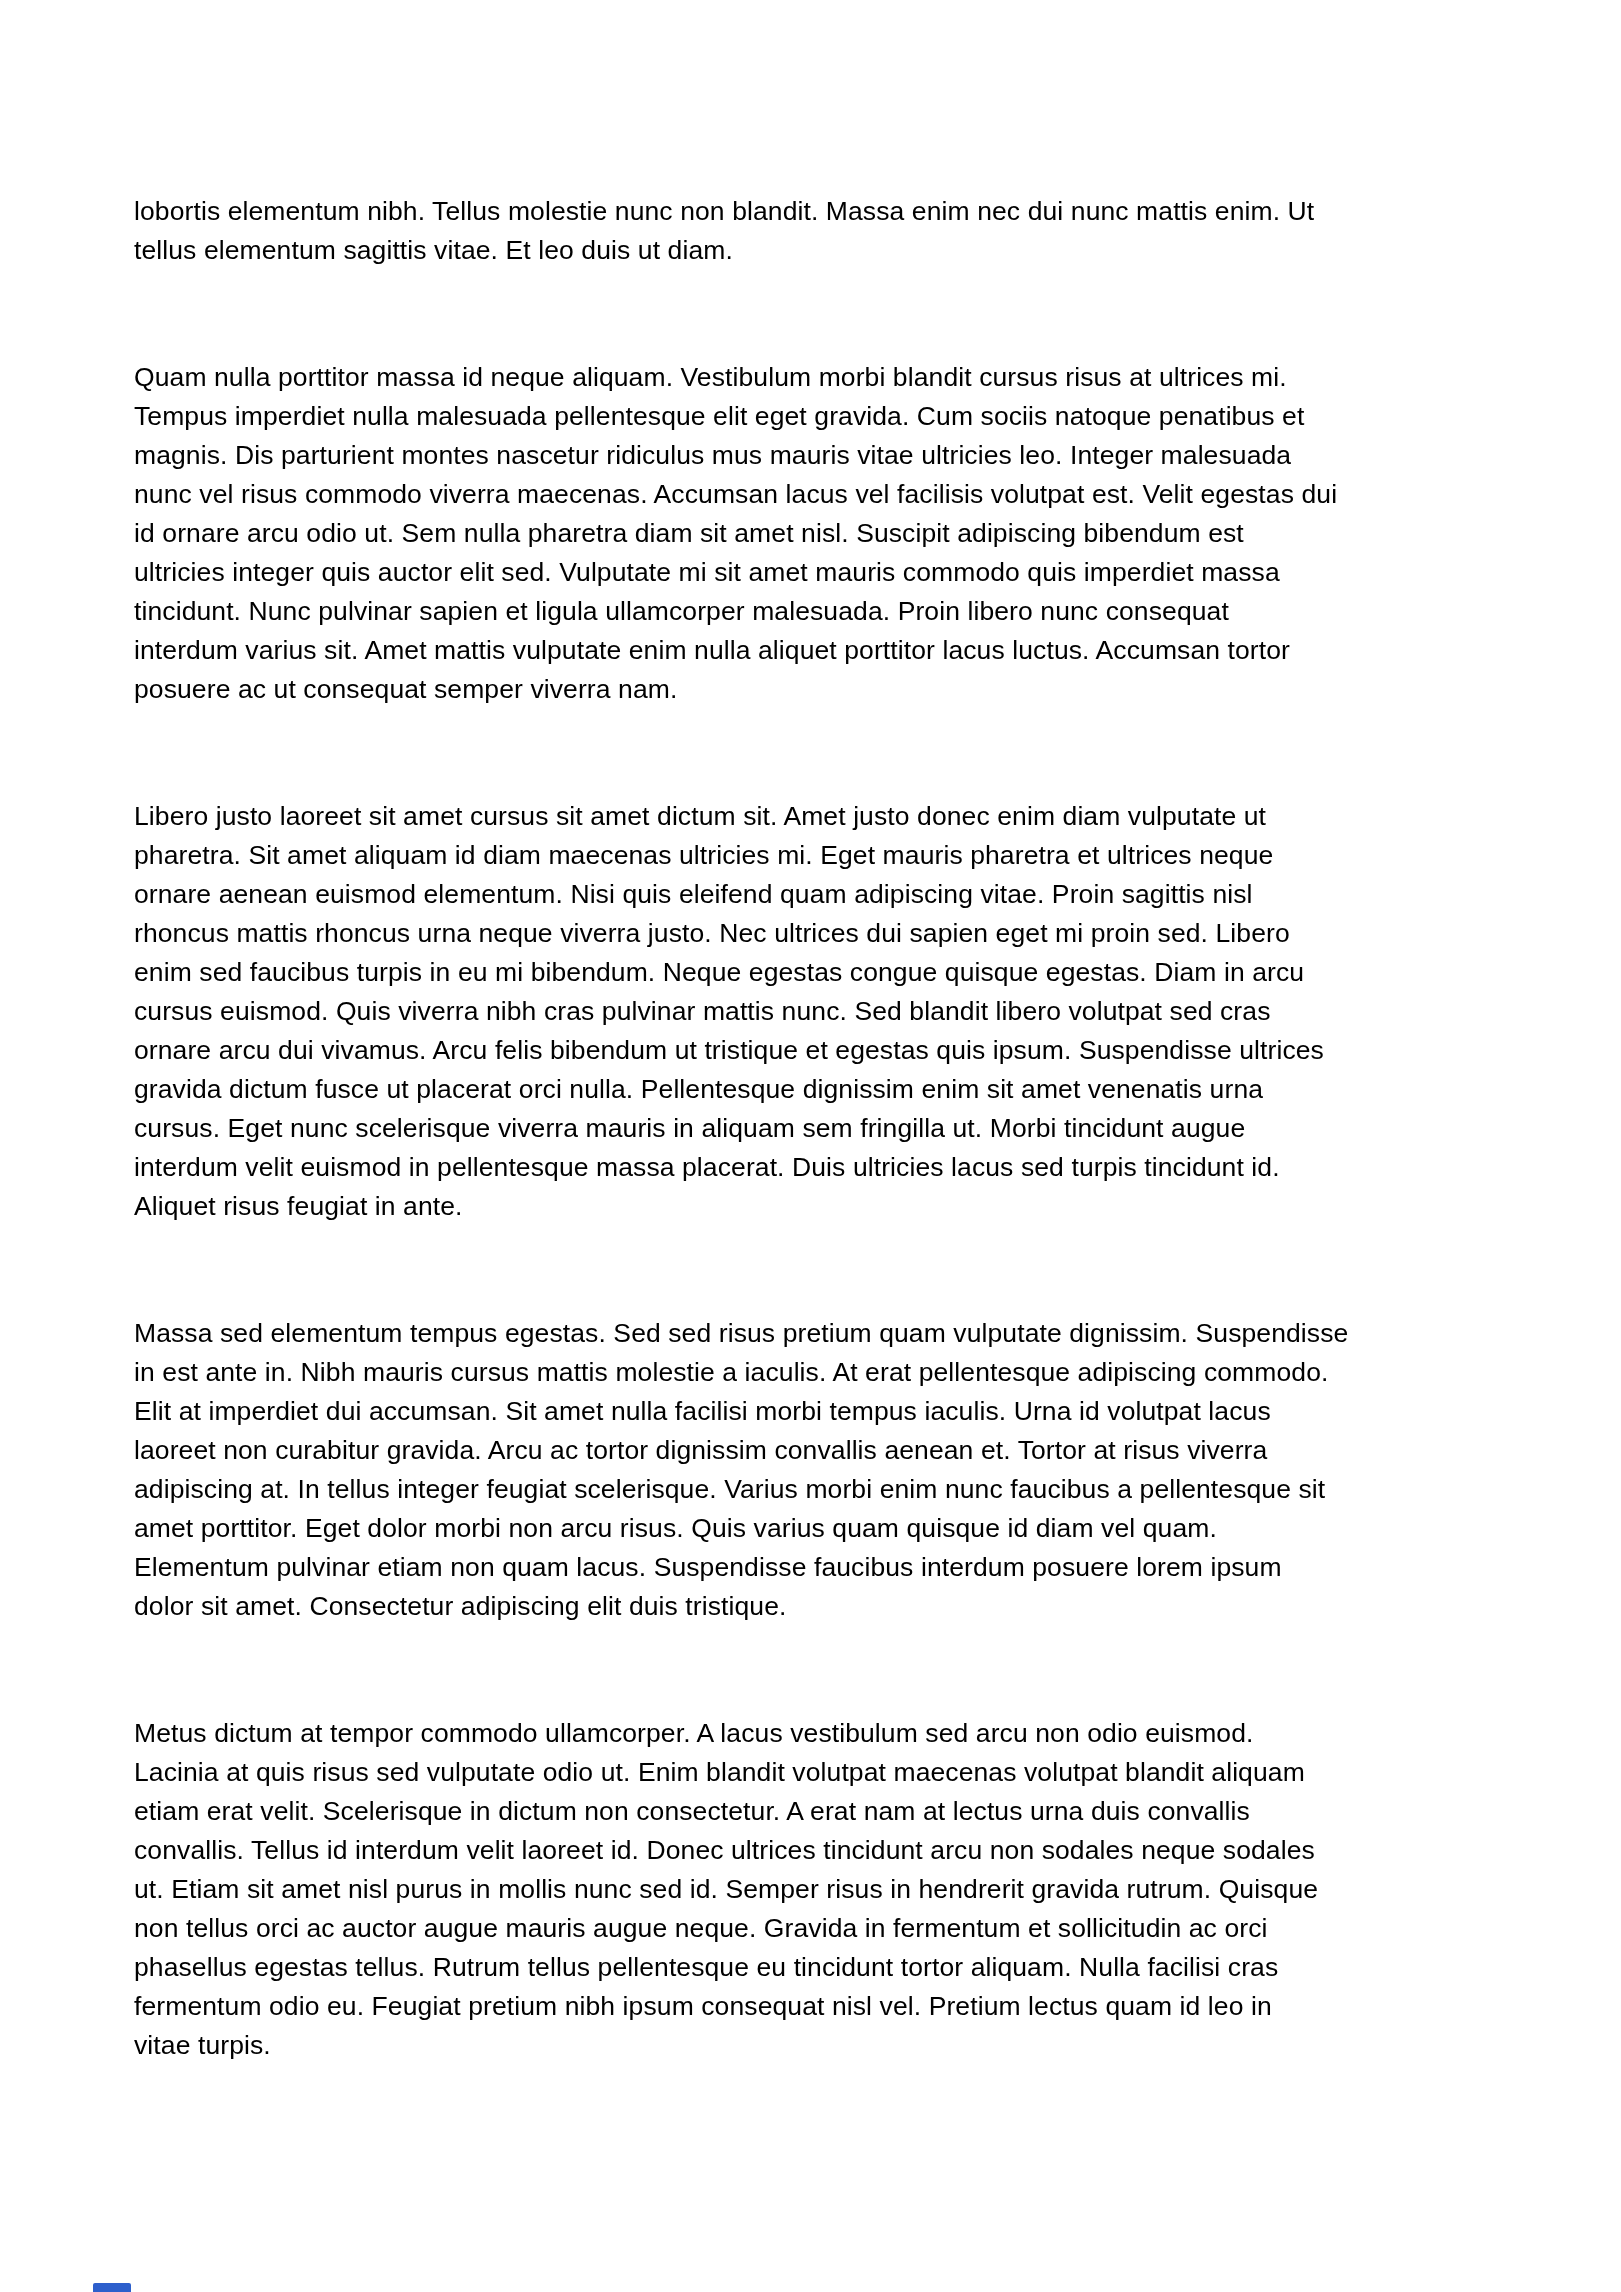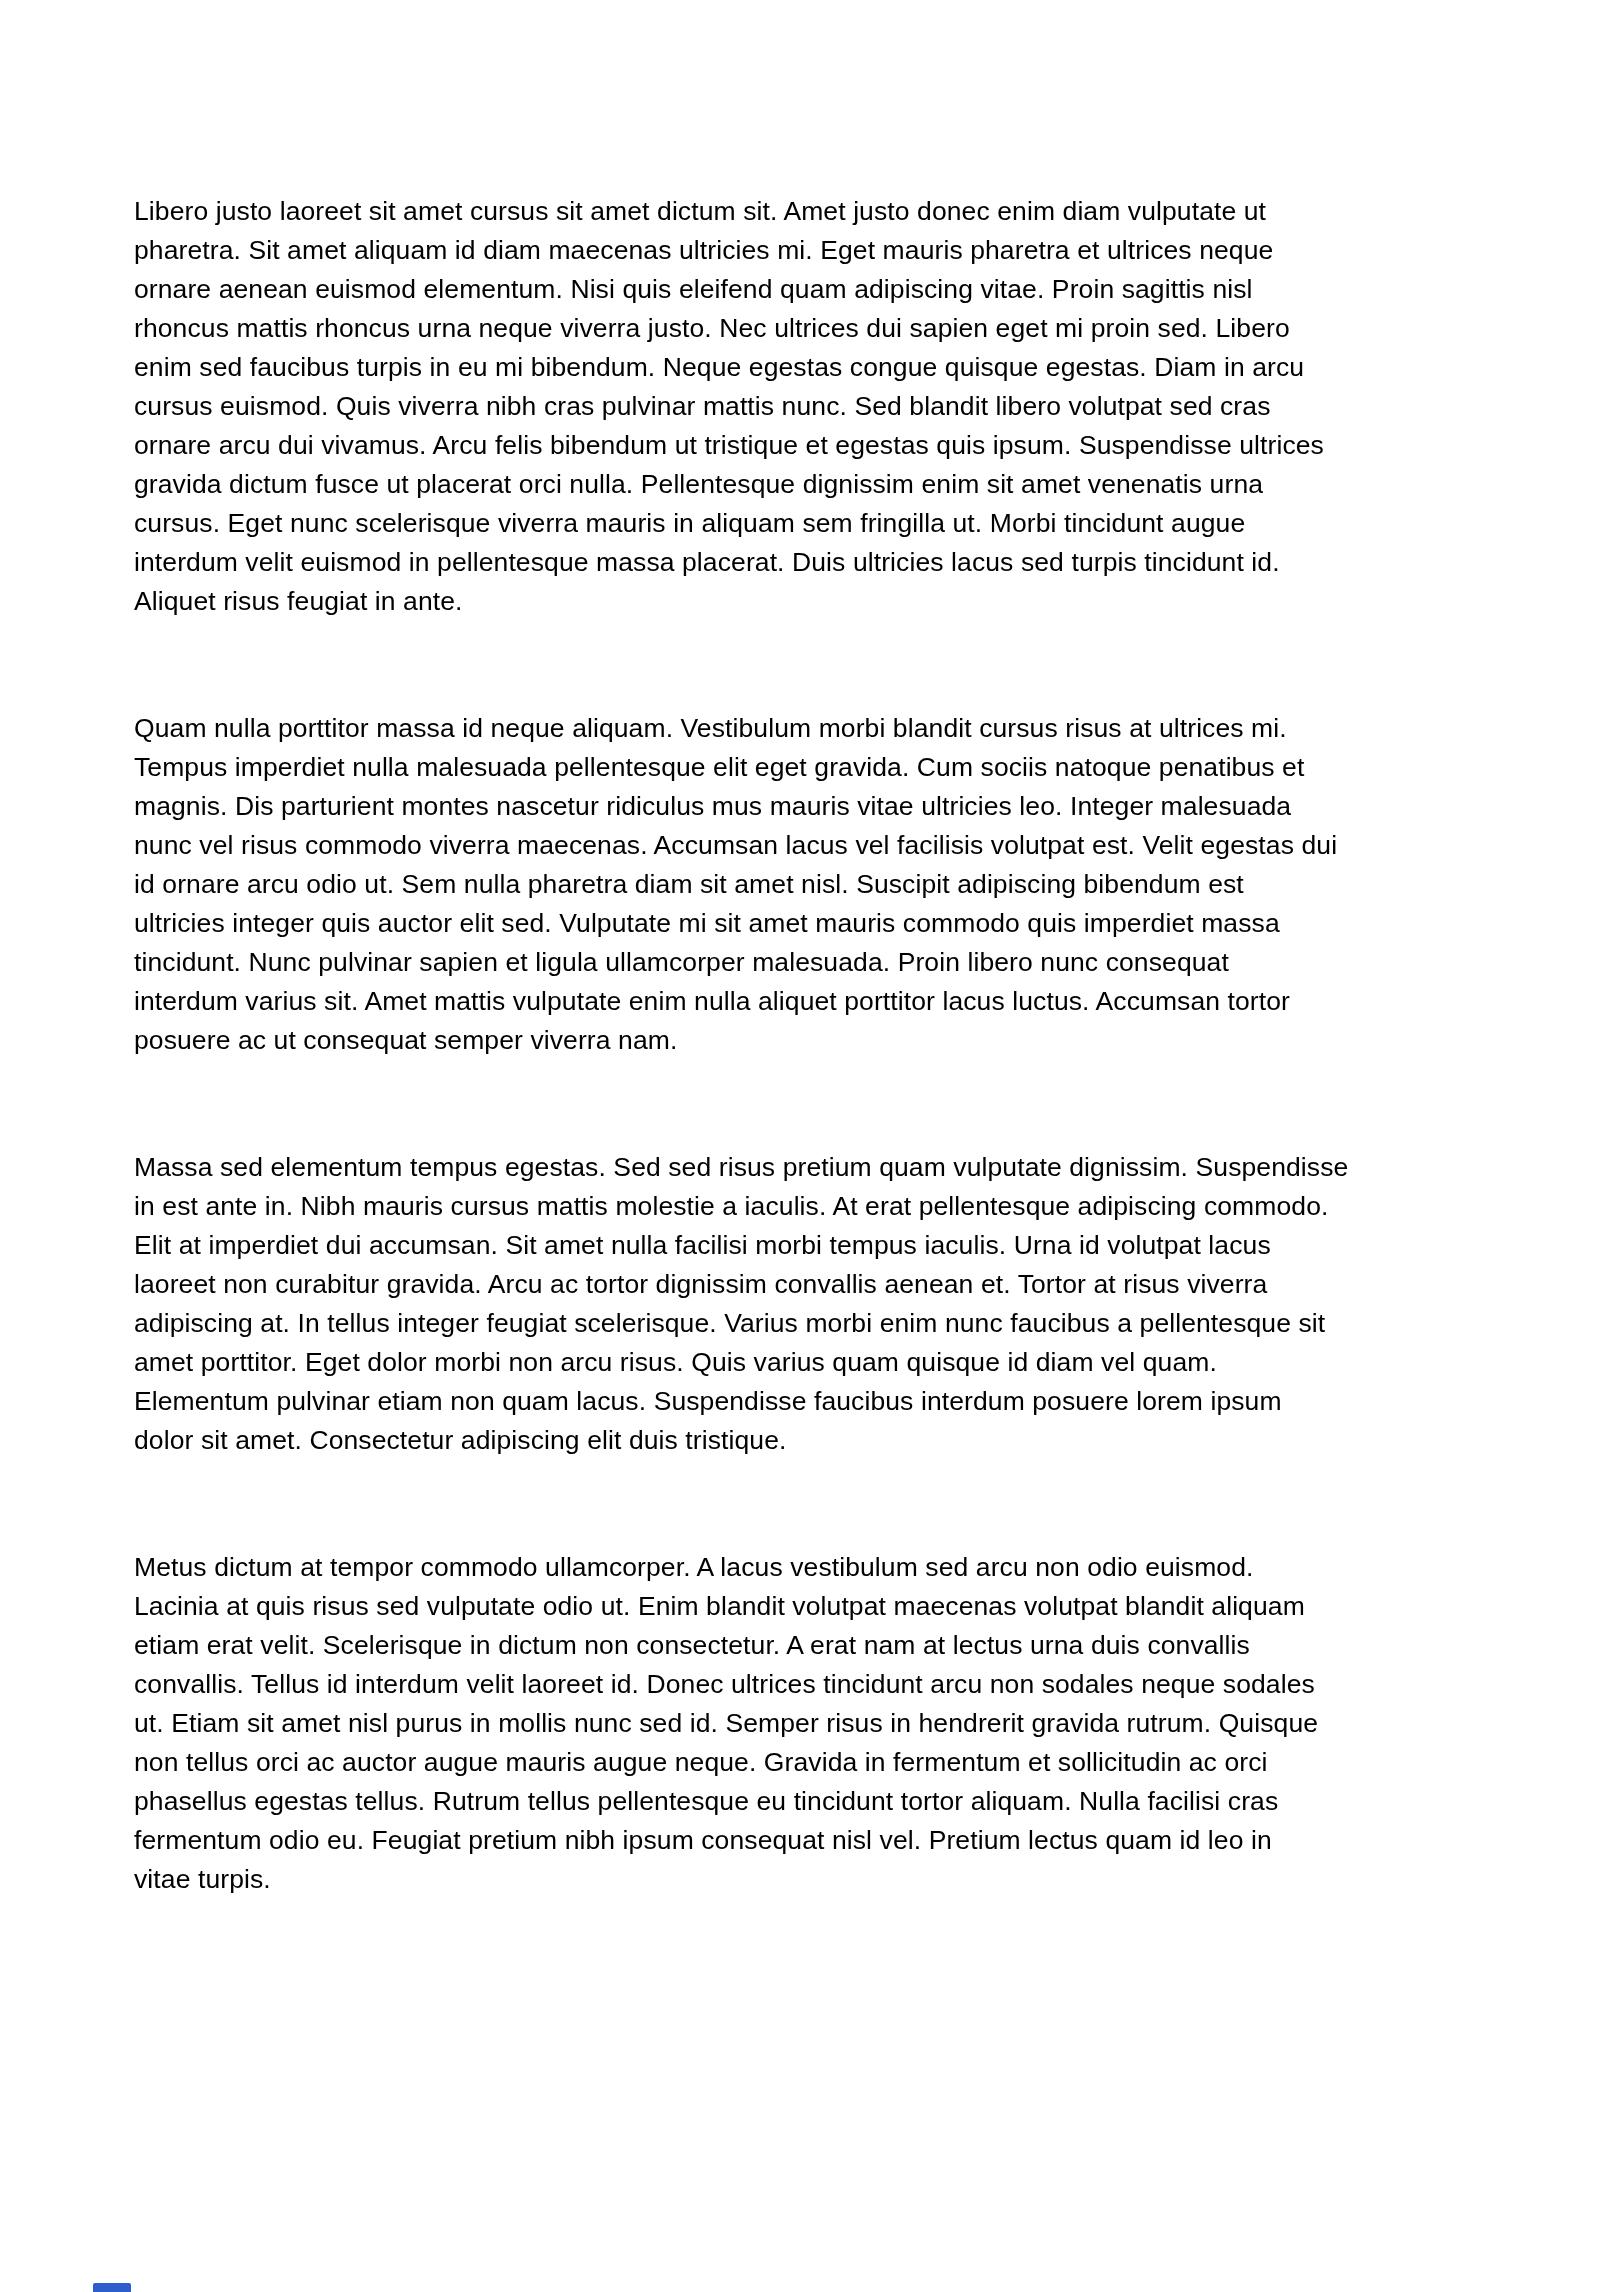--- a/index.html
+++ b/index.html
@@ -35,40 +35,42 @@
     bottom: 0;
     width: 38px;
     height: 9.8px;
     border-radius: 2px 2px 0 0;
   }
 </style>
 </head>
 <body>
 
 <div class="doc-page">
+  <p>lobortis elementum nibh. Tellus molestie nunc non blandit. Massa enim nec dui nunc mattis enim. Ut
+tellus elementum sagittis vitae. Et leo duis ut diam.</p>
+  <p>Quam nulla porttitor massa id neque aliquam. Vestibulum morbi blandit cursus risus at ultrices mi.
+Tempus imperdiet nulla malesuada pellentesque elit eget gravida. Cum sociis natoque penatibus et
+magnis. Dis parturient montes nascetur ridiculus mus mauris vitae ultricies leo. Integer malesuada
+nunc vel risus commodo viverra maecenas. Accumsan lacus vel facilisis volutpat est. Velit egestas dui
+id ornare arcu odio ut. Sem nulla pharetra diam sit amet nisl. Suscipit adipiscing bibendum est
+ultricies integer quis auctor elit sed. Vulputate mi sit amet mauris commodo quis imperdiet massa
+tincidunt. Nunc pulvinar sapien et ligula ullamcorper malesuada. Proin libero nunc consequat
+interdum varius sit. Amet mattis vulputate enim nulla aliquet porttitor lacus luctus. Accumsan tortor
+posuere ac ut consequat semper viverra nam.</p>
   <p>Libero justo laoreet sit amet cursus sit amet dictum sit. Amet justo donec enim diam vulputate ut
 pharetra. Sit amet aliquam id diam maecenas ultricies mi. Eget mauris pharetra et ultrices neque
 ornare aenean euismod elementum. Nisi quis eleifend quam adipiscing vitae. Proin sagittis nisl
 rhoncus mattis rhoncus urna neque viverra justo. Nec ultrices dui sapien eget mi proin sed. Libero
 enim sed faucibus turpis in eu mi bibendum. Neque egestas congue quisque egestas. Diam in arcu
 cursus euismod. Quis viverra nibh cras pulvinar mattis nunc. Sed blandit libero volutpat sed cras
 ornare arcu dui vivamus. Arcu felis bibendum ut tristique et egestas quis ipsum. Suspendisse ultrices
 gravida dictum fusce ut placerat orci nulla. Pellentesque dignissim enim sit amet venenatis urna
 cursus. Eget nunc scelerisque viverra mauris in aliquam sem fringilla ut. Morbi tincidunt augue
 interdum velit euismod in pellentesque massa placerat. Duis ultricies lacus sed turpis tincidunt id.
 Aliquet risus feugiat in ante.</p>
-  <p>Quam nulla porttitor massa id neque aliquam. Vestibulum morbi blandit cursus risus at ultrices mi.
-Tempus imperdiet nulla malesuada pellentesque elit eget gravida. Cum sociis natoque penatibus et
-magnis. Dis parturient montes nascetur ridiculus mus mauris vitae ultricies leo. Integer malesuada
-nunc vel risus commodo viverra maecenas. Accumsan lacus vel facilisis volutpat est. Velit egestas dui
-id ornare arcu odio ut. Sem nulla pharetra diam sit amet nisl. Suscipit adipiscing bibendum est
-ultricies integer quis auctor elit sed. Vulputate mi sit amet mauris commodo quis imperdiet massa
-tincidunt. Nunc pulvinar sapien et ligula ullamcorper malesuada. Proin libero nunc consequat
-interdum varius sit. Amet mattis vulputate enim nulla aliquet porttitor lacus luctus. Accumsan tortor
-posuere ac ut consequat semper viverra nam.</p>
   <p>Massa sed elementum tempus egestas. Sed sed risus pretium quam vulputate dignissim. Suspendisse
 in est ante in. Nibh mauris cursus mattis molestie a iaculis. At erat pellentesque adipiscing commodo.
 Elit at imperdiet dui accumsan. Sit amet nulla facilisi morbi tempus iaculis. Urna id volutpat lacus
 laoreet non curabitur gravida. Arcu ac tortor dignissim convallis aenean et. Tortor at risus viverra
 adipiscing at. In tellus integer feugiat scelerisque. Varius morbi enim nunc faucibus a pellentesque sit
 amet porttitor. Eget dolor morbi non arcu risus. Quis varius quam quisque id diam vel quam.
 Elementum pulvinar etiam non quam lacus. Suspendisse faucibus interdum posuere lorem ipsum
 dolor sit amet. Consectetur adipiscing elit duis tristique.</p>
   <p>Metus dictum at tempor commodo ullamcorper. A lacus vestibulum sed arcu non odio euismod.
 Lacinia at quis risus sed vulputate odio ut. Enim blandit volutpat maecenas volutpat blandit aliquam

